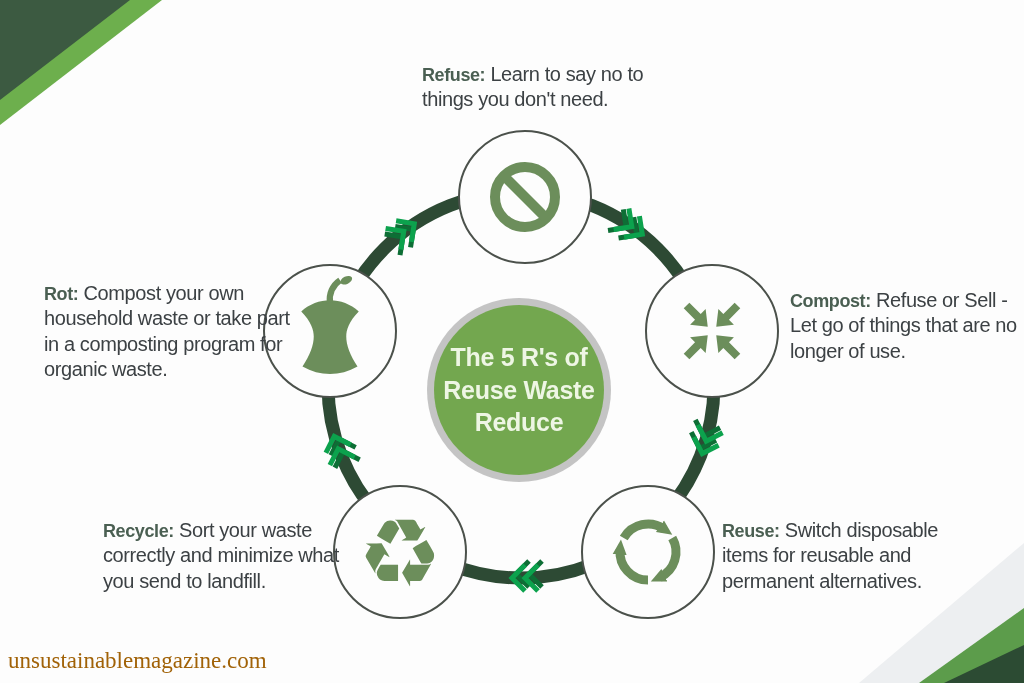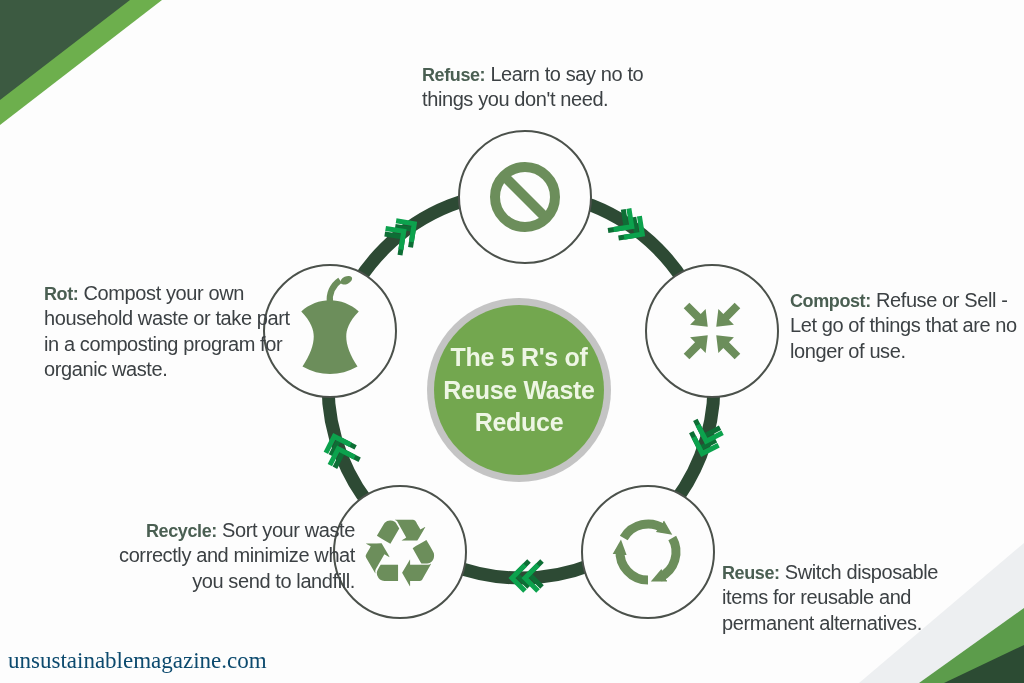--- a/index.html
+++ b/index.html
@@ -31,28 +31,28 @@
     line-height:1.3;letter-spacing:-0.3px;
   }
   
   .item-text{
     position:absolute;font-size:20px;line-height:1.27;color:#3c4144;
     letter-spacing:-0.4px;
   }
   .item-text strong{color:#4a5f52;font-size:18px;font-weight:700;}
   .t-refuse {left:422px;top:62px; width:258px;}
   .t-reduce {left:790px;top:288px;width:236px;}
-  .t-reuse  {left:722px;top:518px;width:246px;margin-top:42px;}
-  .t-recycle{left:103px;top:518px;width:252px;text-align:right;}
+  .t-reuse  {left:722px;top:518px;width:246px;}
+  .t-recycle{left:103px;top:518px;width:252px;}
   .t-rot    {left:32px; top:281px;width:262px;margin-left:12px;}
   
   .watermark{
     position:absolute;left:8px;top:648px;
     font-family:"Liberation Serif","DejaVu Serif",serif;
-    font-size:23px;color:#0c4a6e;
+    font-size:23px;color:#a16207;
   }
 </style>
 </head>
 <body>
 
 <div class="stage">
 
   <div class="corner tl-light"></div>
   <div class="corner tl-dark"></div>
   <div class="corner br-gray"></div>

